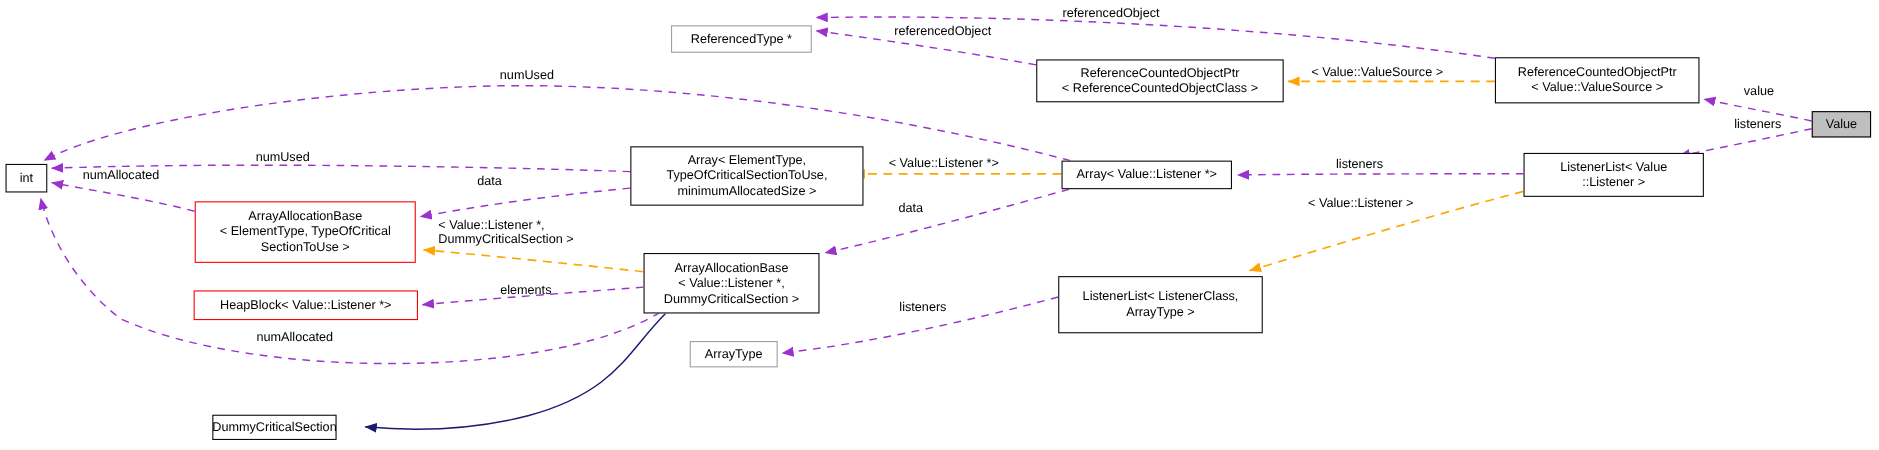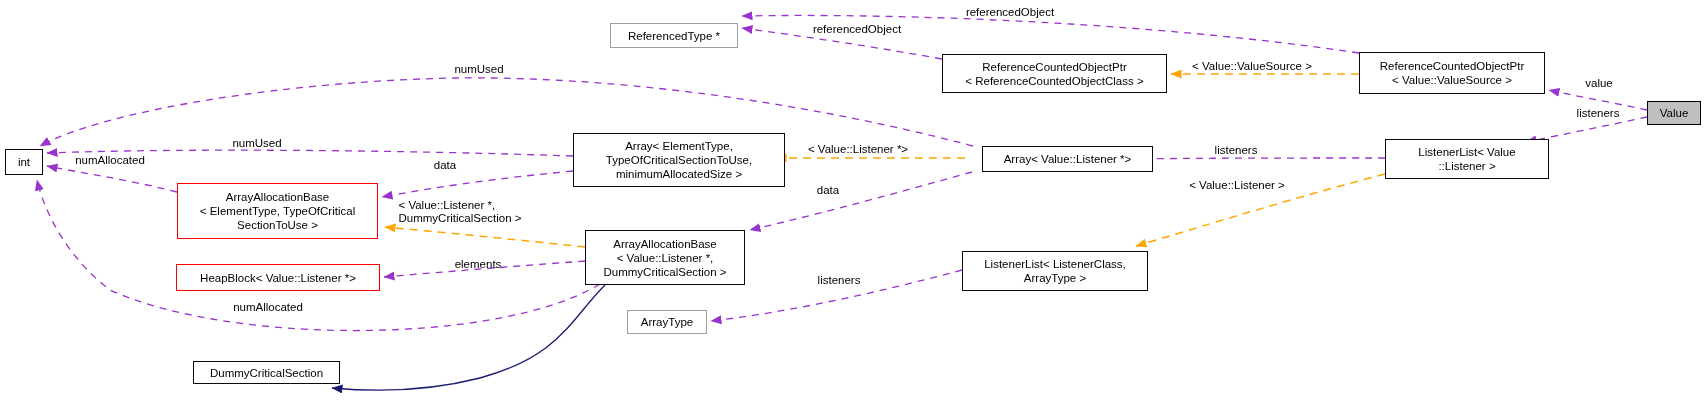--- a/index.html
+++ b/index.html
@@ -102,21 +102,21 @@
   <div class="node focal" style="left:1647px;top:101px;width:54px;height:24px;">
     <span>Value</span>
   </div>
 
   <div class="node" style="left:573px;top:133px;width:212px;height:54px;">
     <span>Array&lt; ElementType,</span>
     <span>TypeOfCriticalSectionToUse,</span>
     <span>minimumAllocatedSize &gt;</span>
   </div>
 
-  <div class="node" style="left:965px;top:146px;width:171px;height:26px;margin-left:17px;">
+  <div class="node" style="left:965px;top:146px;width:155px;height:26px;">
     <span>Array&lt; Value::Listener *&gt;</span>
   </div>
 
   <div class="node" style="left:1385px;top:139px;width:164px;height:40px;">
     <span>ListenerList&lt; Value</span>
     <span>::Listener &gt;</span>
   </div>
 
   <div class="node red" style="left:177px;top:183px;width:201px;height:56px;">
     <span>ArrayAllocationBase</span>
@@ -131,26 +131,26 @@
   </div>
 
   <div class="node red" style="left:176px;top:264px;width:204px;height:27px;">
     <span>HeapBlock&lt; Value::Listener *&gt;</span>
   </div>
 
   <div class="node gray" style="left:627px;top:310px;width:80px;height:24px;">
     <span>ArrayType</span>
   </div>
 
-  <div class="node" style="left:962px;top:251px;width:186px;height:40px;align-items:center;">
+  <div class="node" style="left:962px;top:251px;width:186px;height:52px;align-items:center;">
     <span>ListenerList&lt; ListenerClass,</span>
     <span>ArrayType &gt;</span>
   </div>
 
-  <div class="node" style="left:193px;top:361px;width:147px;height:23px;">
+  <div class="node" style="left:193px;top:377px;width:113px;height:23px;">
     <span>DummyCriticalSection</span>
   </div>
 
   <div class="elabel" style="left:479px;top:63px;">numUsed</div>
   <div class="elabel" style="left:1010px;top:6px;">referencedObject</div>
   <div class="elabel" style="left:857px;top:23px;">referencedObject</div>
   <div class="elabel" style="left:1252px;top:60px;">&lt; Value::ValueSource &gt;</div>
   <div class="elabel" style="left:1599px;top:77px;">value</div>
   <div class="elabel" style="left:1598px;top:107px;">listeners</div>
   <div class="elabel" style="left:257px;top:137px;">numUsed</div>

